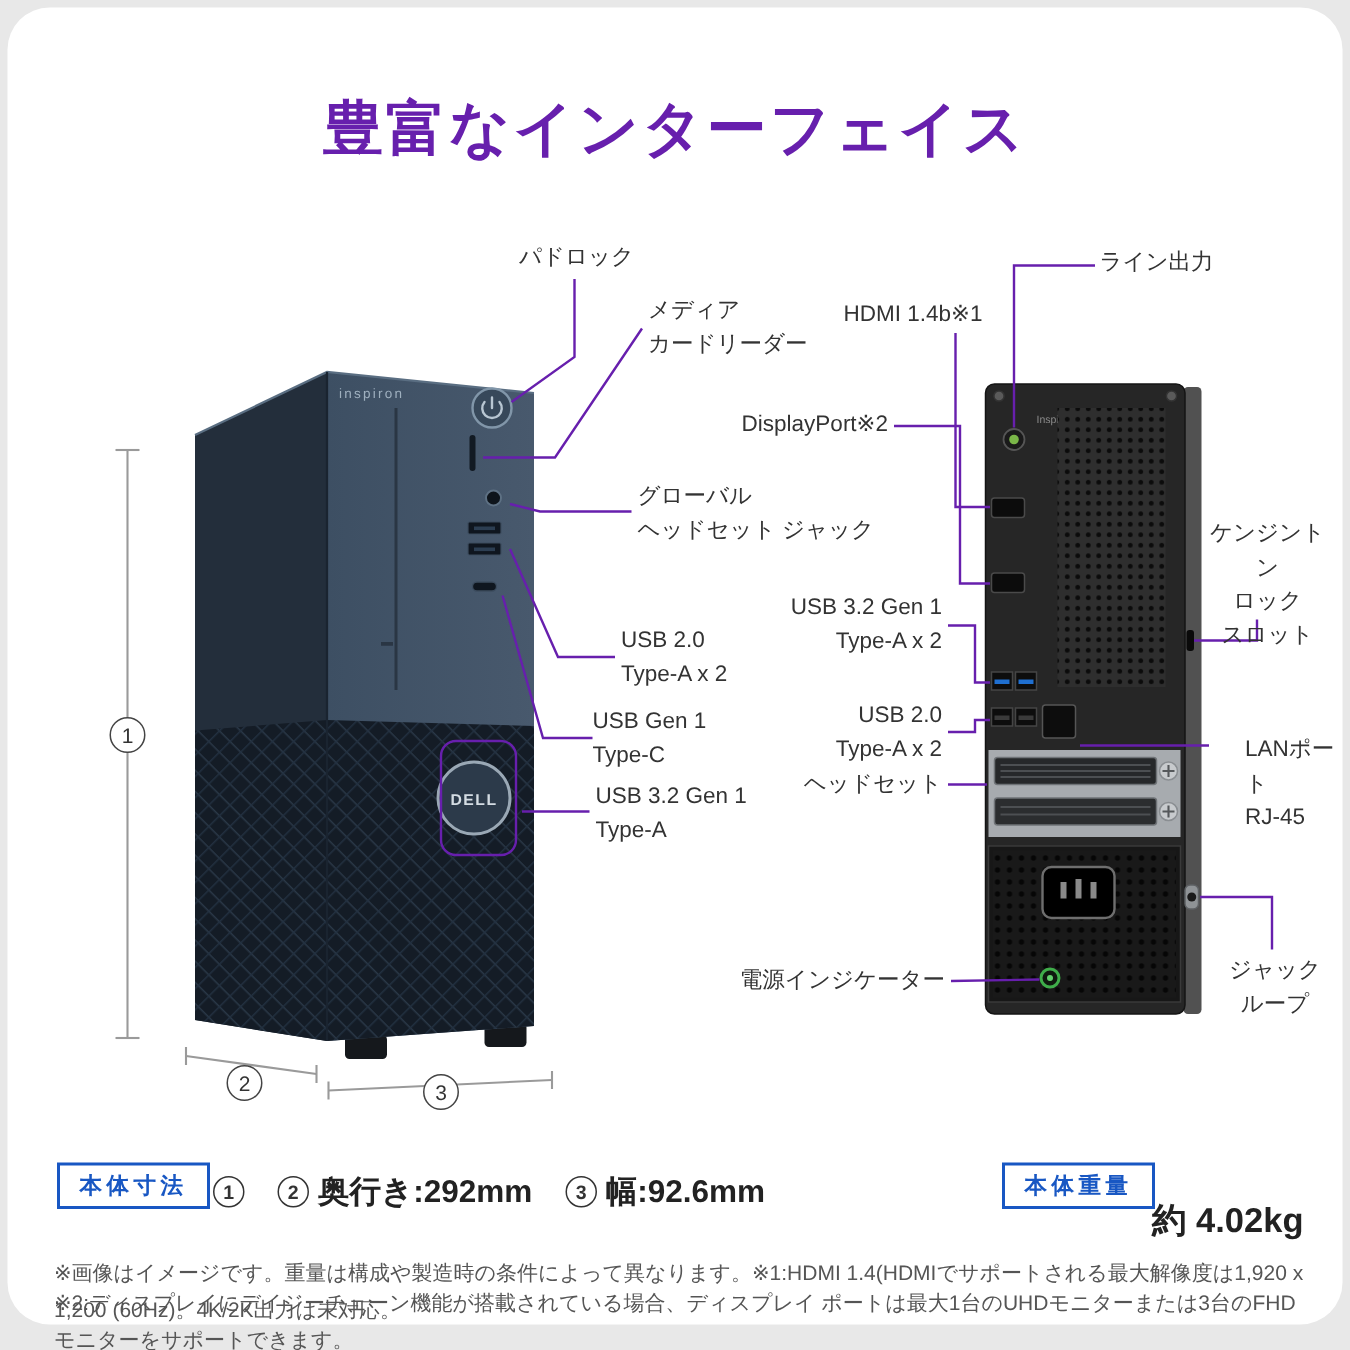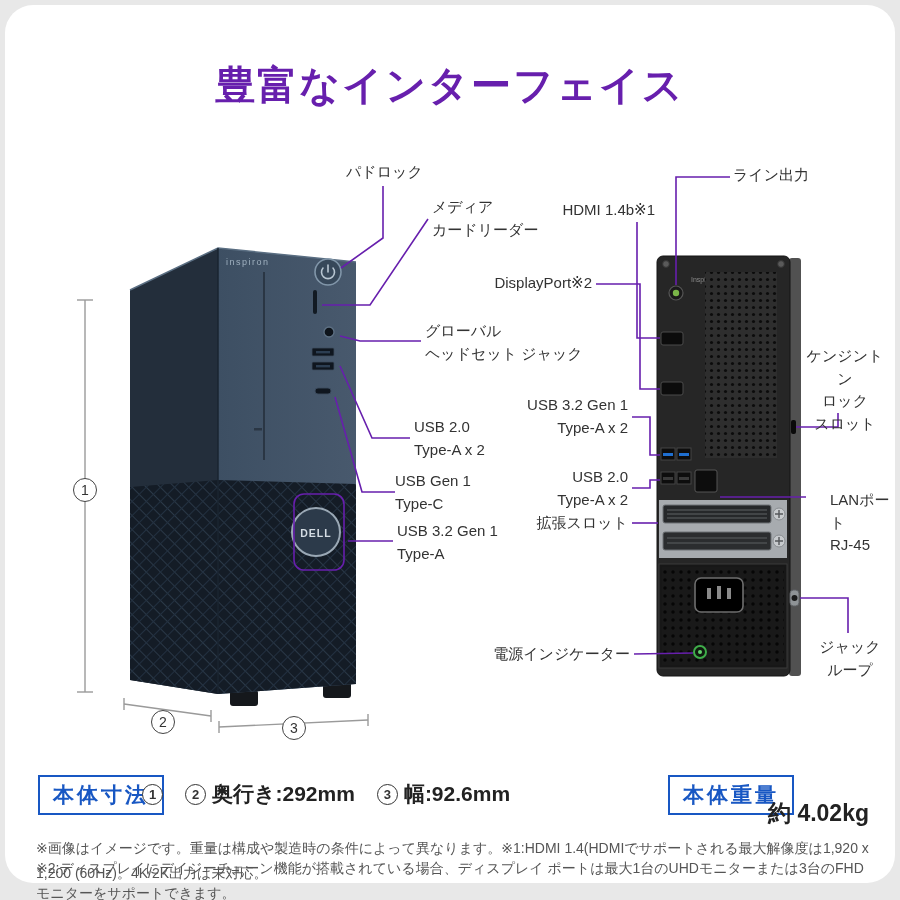--- a/index.html
+++ b/index.html
@@ -24,21 +24,21 @@
     background:#fff; display:flex; align-items:center; justify-content:center;
     font-size:14px; color:#333;
   }
   .cnum {
     display:inline-flex; align-items:center; justify-content:center;
     width:21px; height:21px; border:1.5px solid #333; border-radius:50%;
     font-size:13px; color:#333; background:#fff; flex:0 0 auto;
   }
   .specbox {
     border:2px solid var(--blue); color:var(--blue); background:#fff;
-    font-size:21px; font-weight:700; letter-spacing:3px; padding:4px 13px;
+    font-size:15px; font-weight:700; letter-spacing:3px; padding:4px 13px;
   }
   .specrow { display:flex; align-items:center; gap:22px; }
   .specitem { display:inline-flex; align-items:center; gap:6px; font-size:21px; font-weight:600; color:#222; }
   .weightval { font-size:23px; font-weight:600; color:#222; }
   .foot { font-size:14px; color:#555; line-height:1.75; width:838px; }
   svg { display:block; }
   .cl { stroke:var(--accent); stroke-width:1.6; fill:none; }
   .dl { stroke:#9a9a9a; stroke-width:1.4; fill:none; }
 </style>
 </head>
@@ -220,21 +220,21 @@
 <div class="abs callout r" style="left:472px; top:272px; width:120px;">DisplayPort※2</div>
 <div class="abs callout c" style="left:800px; top:345px; width:90px;">ケンジントン
 ロック
 スロット</div>
 <div class="abs callout r" style="left:498px; top:394px; width:130px;">USB 3.2 Gen 1
 Type-A x 2</div>
 <div class="abs callout r" style="left:498px; top:466px; width:130px;">USB 2.0
 Type-A x 2</div>
 <div class="abs callout" style="left:810px; top:489px;margin-left:20px;">LANポート
 RJ-45</div>
-<div class="abs callout r" style="left:528px; top:512px; width:100px;">拡張スロット</div>
+<div class="abs callout r" style="left:528px; top:512px; width:100px;">ヘッドセット</div>
 <div class="abs callout r" style="left:480px; top:643px; width:150px;">電源インジケーター</div>
 <div class="abs callout c" style="left:812px; top:636px; width:76px;">ジャック
 ループ</div>
 
 <div class="abs specbox" style="left:38px; top:775px;">本体寸法</div>
 <div class="abs specrow" style="left:142px; top:780px;">
   <span class="specitem">
     <span class="cnum">1</span>
   </span>
   <span class="specitem">

